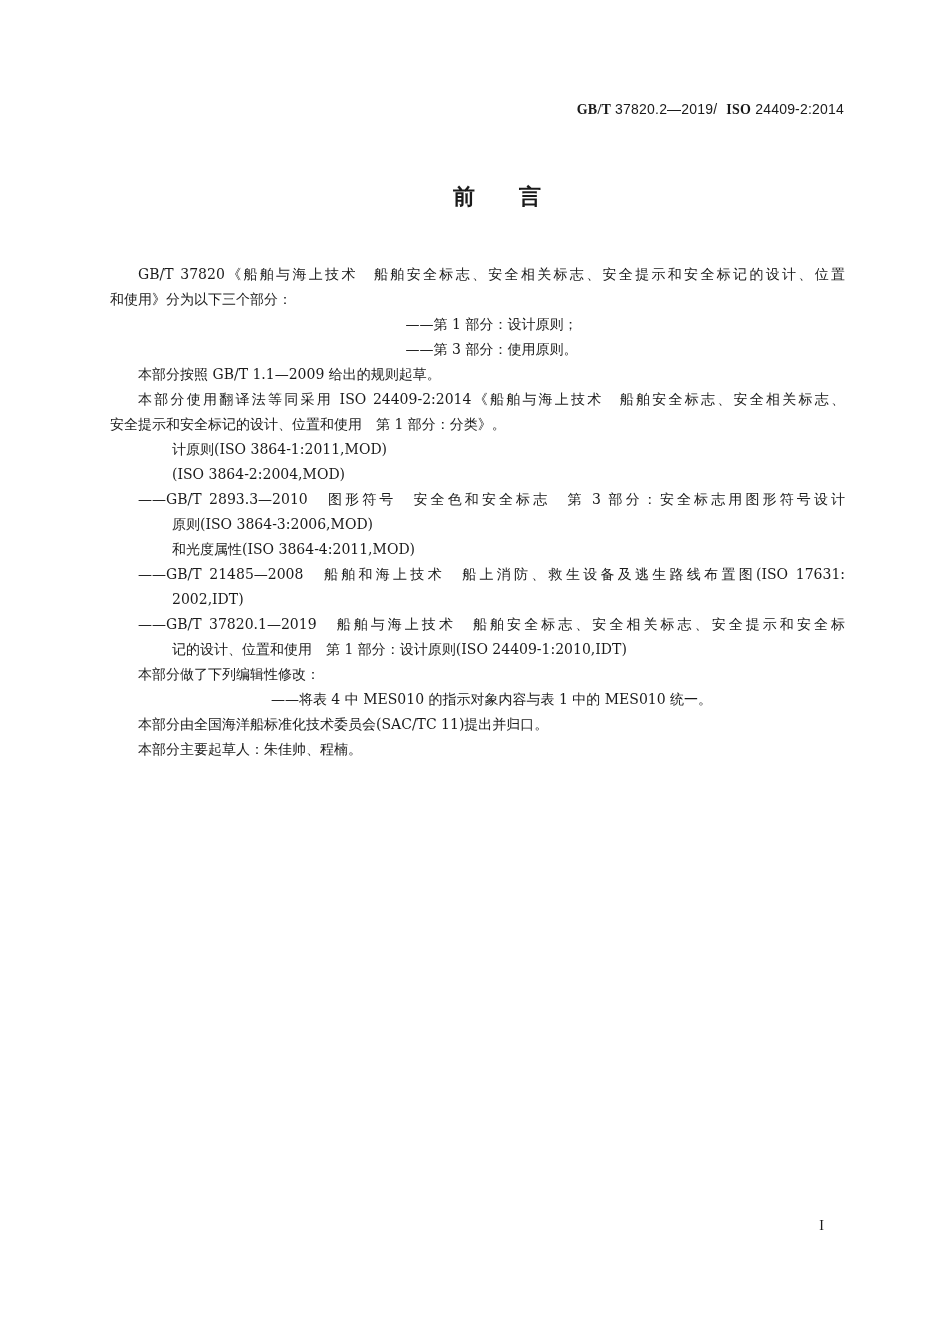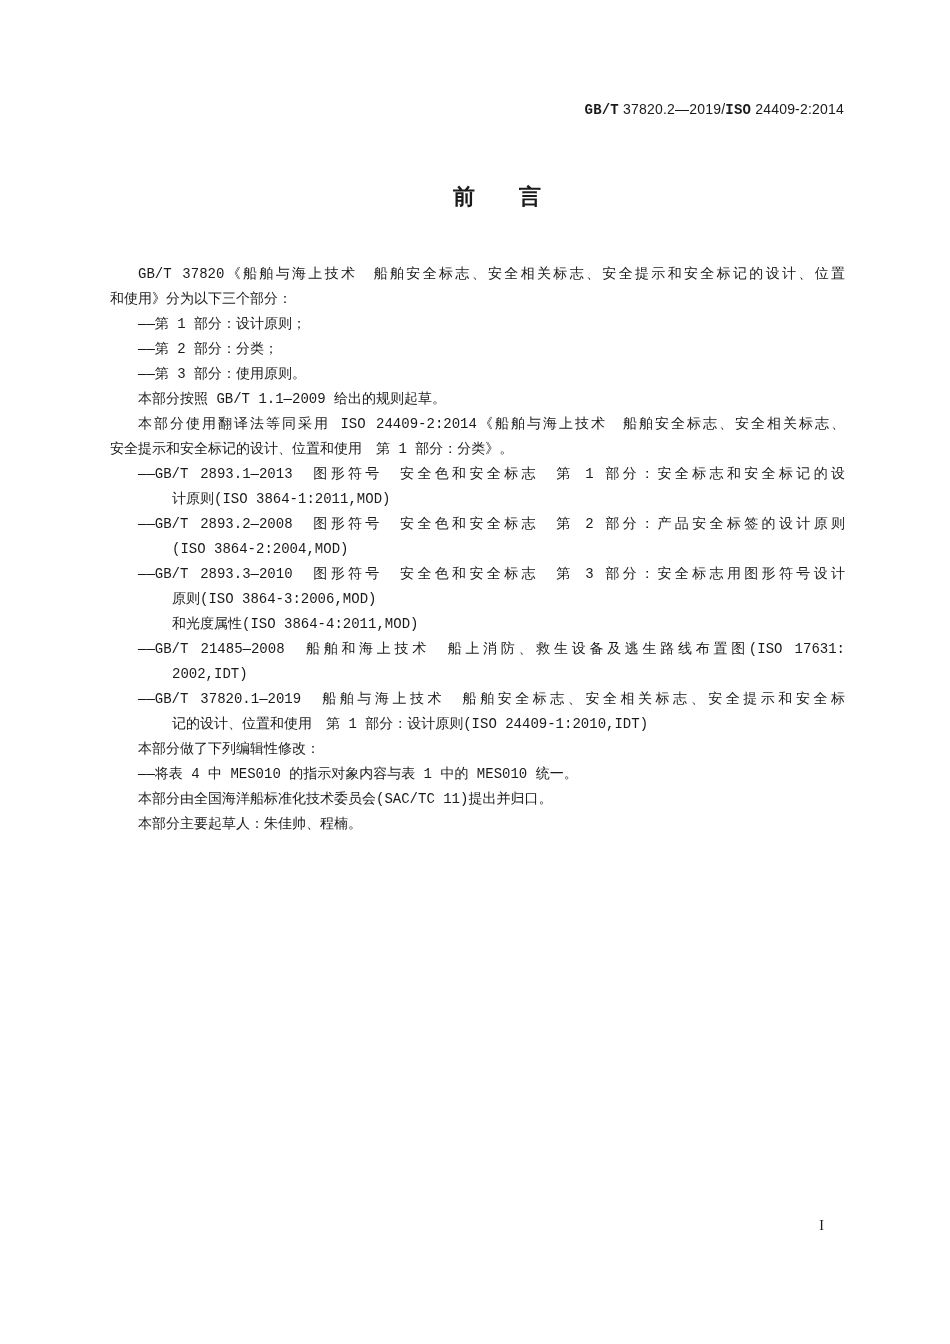--- a/index.html
+++ b/index.html
@@ -1,53 +1,50 @@
 <!DOCTYPE html>
 <html><head>
 <meta charset="utf-8">
 <style>
   html, body { margin: 0; padding: 0; background: #ffffff; }
   body { width: 950px; height: 1344px; position: relative; overflow: hidden;
          font-family: "DejaVu Serif", "Liberation Serif", serif; color: #1a1a1a; }
   .header { position: absolute; top: 101px; right: 106px; font-size: 14px;
             font-family: "Liberation Sans", "DejaVu Sans", sans-serif; letter-spacing: 0.2px; }
-  .header b { font-family: Liberation Mono, monospace; font-weight: bold; }
+  .header b { font-family: Liberation Serif, serif; font-weight: bold; margin-left: 9px; }
   .title { position: absolute; top: 182px; left: 0; width: 950px; text-align: center;
            font-size: 22px; font-weight: bold; letter-spacing: 44px; padding-left: 44px;
            font-family: "DejaVu Sans", sans-serif; }
-  .body { position: absolute; top: 262px; left: 110px; width: 735px; font-size: 14px; font-family: Liberation Mono, monospace; }
+  .body { position: absolute; top: 262px; left: 110px; width: 735px; font-size: 14px; }
   .line { height: 25px; line-height: 25px; white-space: nowrap; }
   .p { padding-left: 28px; }
-  .d { padding-left: 28px; }
+  .d { padding-left: 28px; text-align: center; }
   .dc { padding-left: 62px; }
   .full { text-align: justify; text-align-last: justify; }
   .folio { position: absolute; top: 1218px; right: 126px; font-size: 14px;
            font-family: "Liberation Serif", serif; }
 </style>
 </head>
 <body>
 
 <div class="header">
   <b>GB/T</b><span> 37820.2—2019/</span><b>ISO</b><span> 24409-2:2014</span>
 </div>
 
 <div class="title">前言</div>
 
 <div class="body" id="body">
     <div class="line p full">GB/T 37820《船舶与海上技术　船舶安全标志、安全相关标志、安全提示和安全标记的设计、位置</div>
     <div class="line ">和使用》分为以下三个部分：</div>
     <div class="line d">——第 1 部分：设计原则；</div>
-    <div class="line d">——第 2 部分：分类；</div>
     <div class="line d">——第 3 部分：使用原则。</div>
     <div class="line p">本部分按照 GB/T 1.1—2009 给出的规则起草。</div>
     <div class="line p full">本部分使用翻译法等同采用 ISO 24409-2:2014《船舶与海上技术　船舶安全标志、安全相关标志、</div>
     <div class="line ">安全提示和安全标记的设计、位置和使用　第 1 部分：分类》。</div>
-    <div class="line d full">——GB/T 2893.1—2013　图形符号　安全色和安全标志　第 1 部分：安全标志和安全标记的设</div>
     <div class="line dc">计原则(ISO 3864-1:2011,MOD)</div>
-    <div class="line d full">——GB/T 2893.2—2008　图形符号　安全色和安全标志　第 2 部分：产品安全标签的设计原则</div>
     <div class="line dc">(ISO 3864-2:2004,MOD)</div>
     <div class="line d full">——GB/T 2893.3—2010　图形符号　安全色和安全标志　第 3 部分：安全标志用图形符号设计</div>
     <div class="line dc">原则(ISO 3864-3:2006,MOD)</div>
     <div class="line dc">和光度属性(ISO 3864-4:2011,MOD)</div>
     <div class="line d full">——GB/T 21485—2008　船舶和海上技术　船上消防、救生设备及逃生路线布置图(ISO 17631:</div>
     <div class="line dc">2002,IDT)</div>
     <div class="line d full">——GB/T 37820.1—2019　船舶与海上技术　船舶安全标志、安全相关标志、安全提示和安全标</div>
     <div class="line dc">记的设计、位置和使用　第 1 部分：设计原则(ISO 24409-1:2010,IDT)</div>
     <div class="line p">本部分做了下列编辑性修改：</div>
     <div class="line d">——将表 4 中 MES010 的指示对象内容与表 1 中的 MES010 统一。</div>

